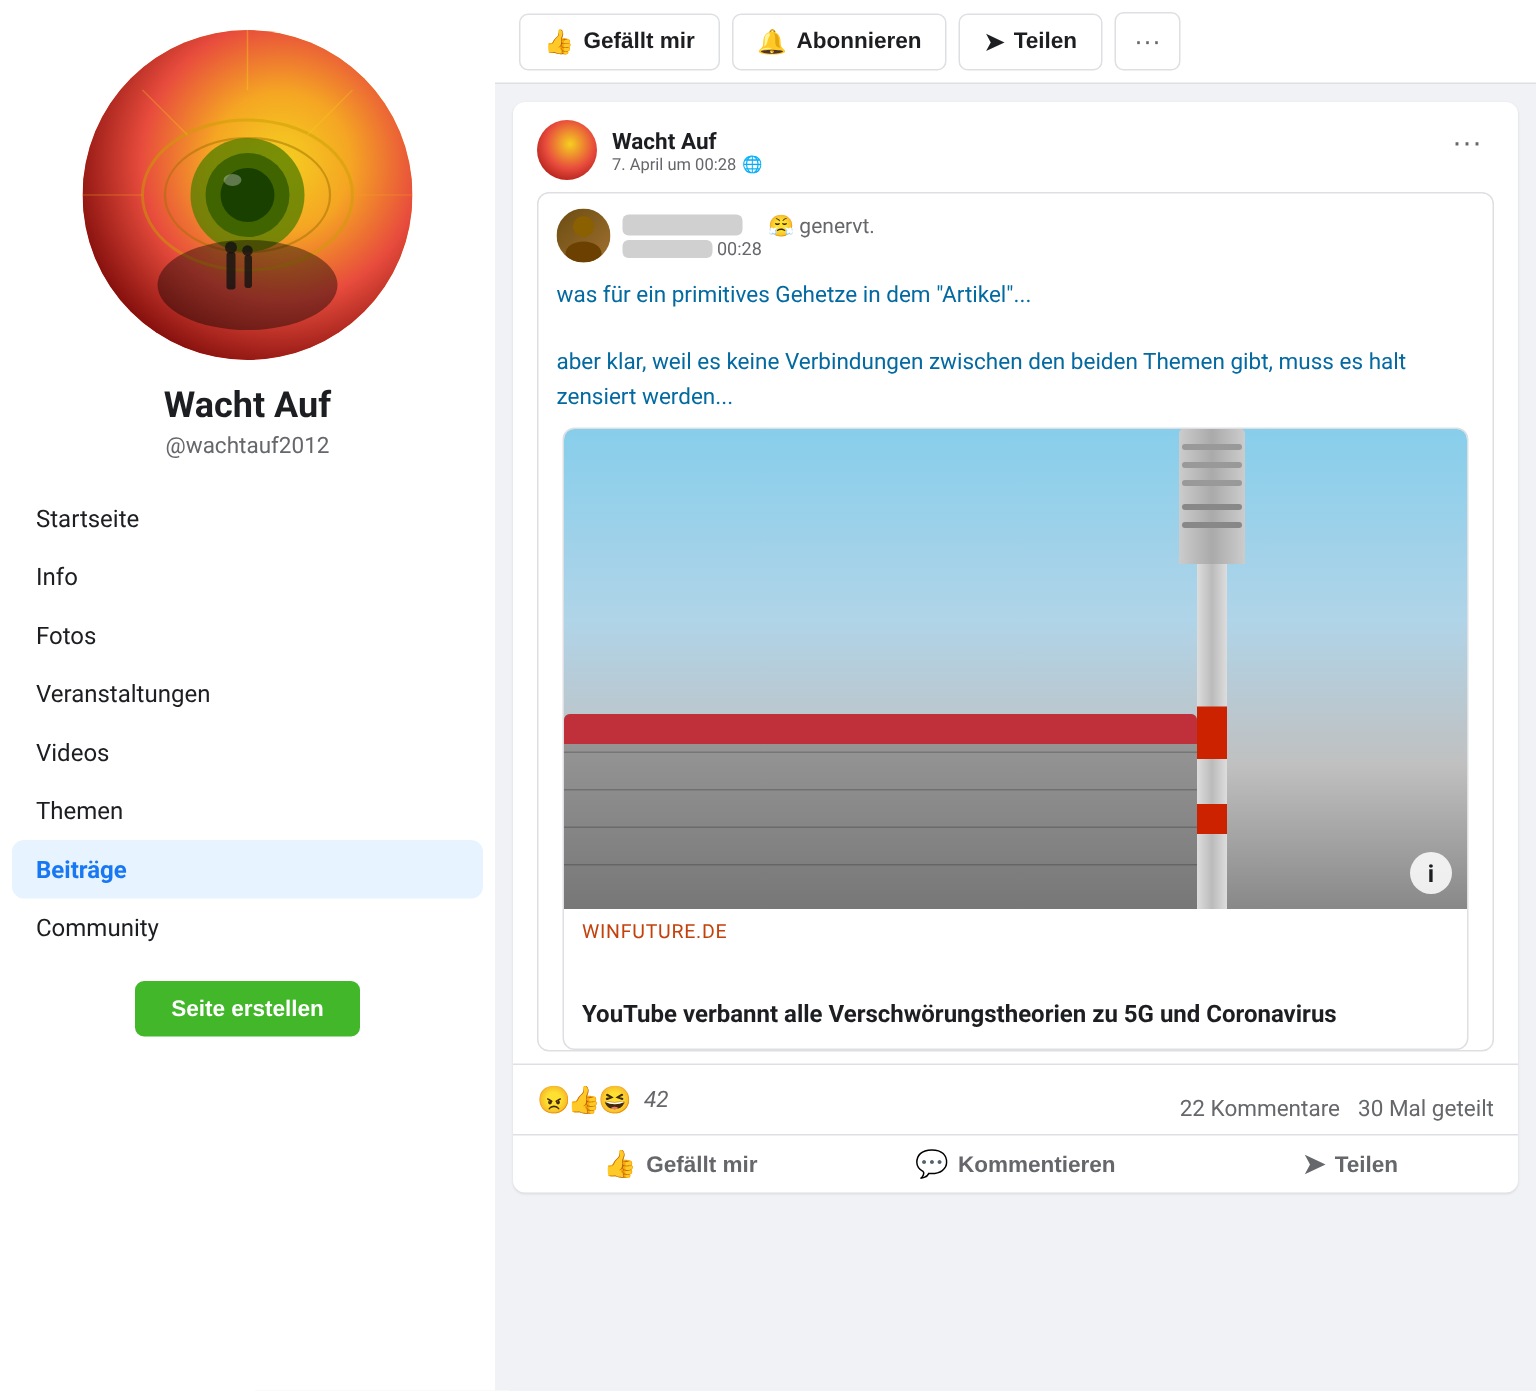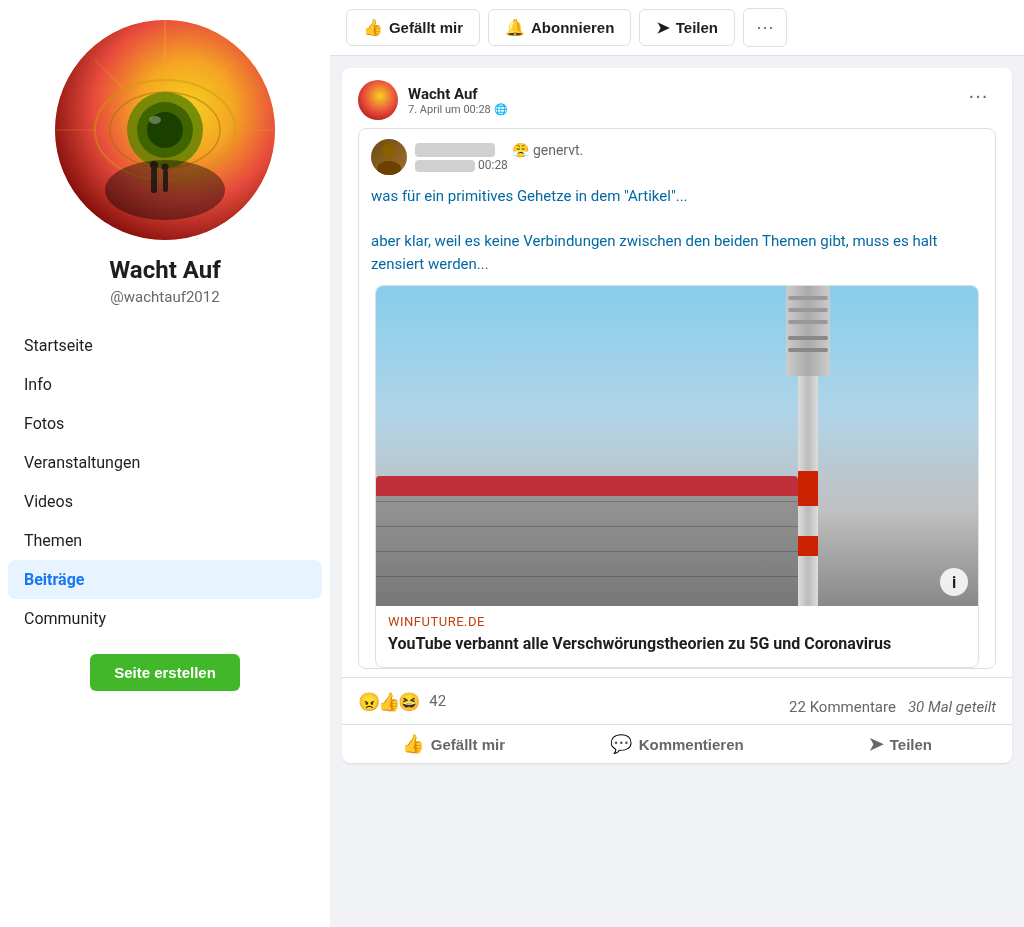--- a/index.html
+++ b/index.html
@@ -306,20 +306,21 @@
       color: #c2410c;
       text-transform: uppercase;
       letter-spacing: 0.5px;
     }
     .link-title {
       padding: 2px 12px 12px;
       font-size: 16px;
       font-weight: 700;
       color: #1c1e21;
       line-height: 1.4;
+      margin-top: 32px;
     }
 
     
     .reactions-bar {
       display: flex;
       justify-content: space-between;
       align-items: center;
       padding: 8px 16px;
       border-top: 1px solid #dddfe2;
       margin-top: 8px;
@@ -336,20 +337,21 @@
       align-items: center;
     }
     .reaction-emoji {
       font-size: 18px;
       margin-right: -2px;
     }
     .reaction-count {
       margin-left: 6px;
       font-size: 15px;
       color: #65676b;
+      font-style: italic;
     }
     .reactions-right {
       display: flex;
       align-items: center;
       gap: 12px;
       font-size: 15px;
       color: #65676b;
       margin-top: 12px;
     }
 
@@ -542,21 +544,21 @@
         <div class="reactions-left">
           <div class="reaction-emojis">
             <span class="reaction-emoji">😠</span>
             <span class="reaction-emoji">👍</span>
             <span class="reaction-emoji">😆</span>
           </div>
           <span class="reaction-count">42</span>
         </div>
         <div class="reactions-right">
           <span style="cursor:pointer;">22 Kommentare</span>
-          <span style="cursor:pointer;font-style:italic;">30 Mal geteilt</span>
+          <span style="cursor:pointer;">30 Mal geteilt</span>
         </div>
       </div>
 
       <div class="post-actions">
         <button class="post-action-btn">
           <span class="post-action-icon">👍</span>
           <span>Gefällt mir</span>
         </button>
         <button class="post-action-btn">
           <span class="post-action-icon">💬</span>

